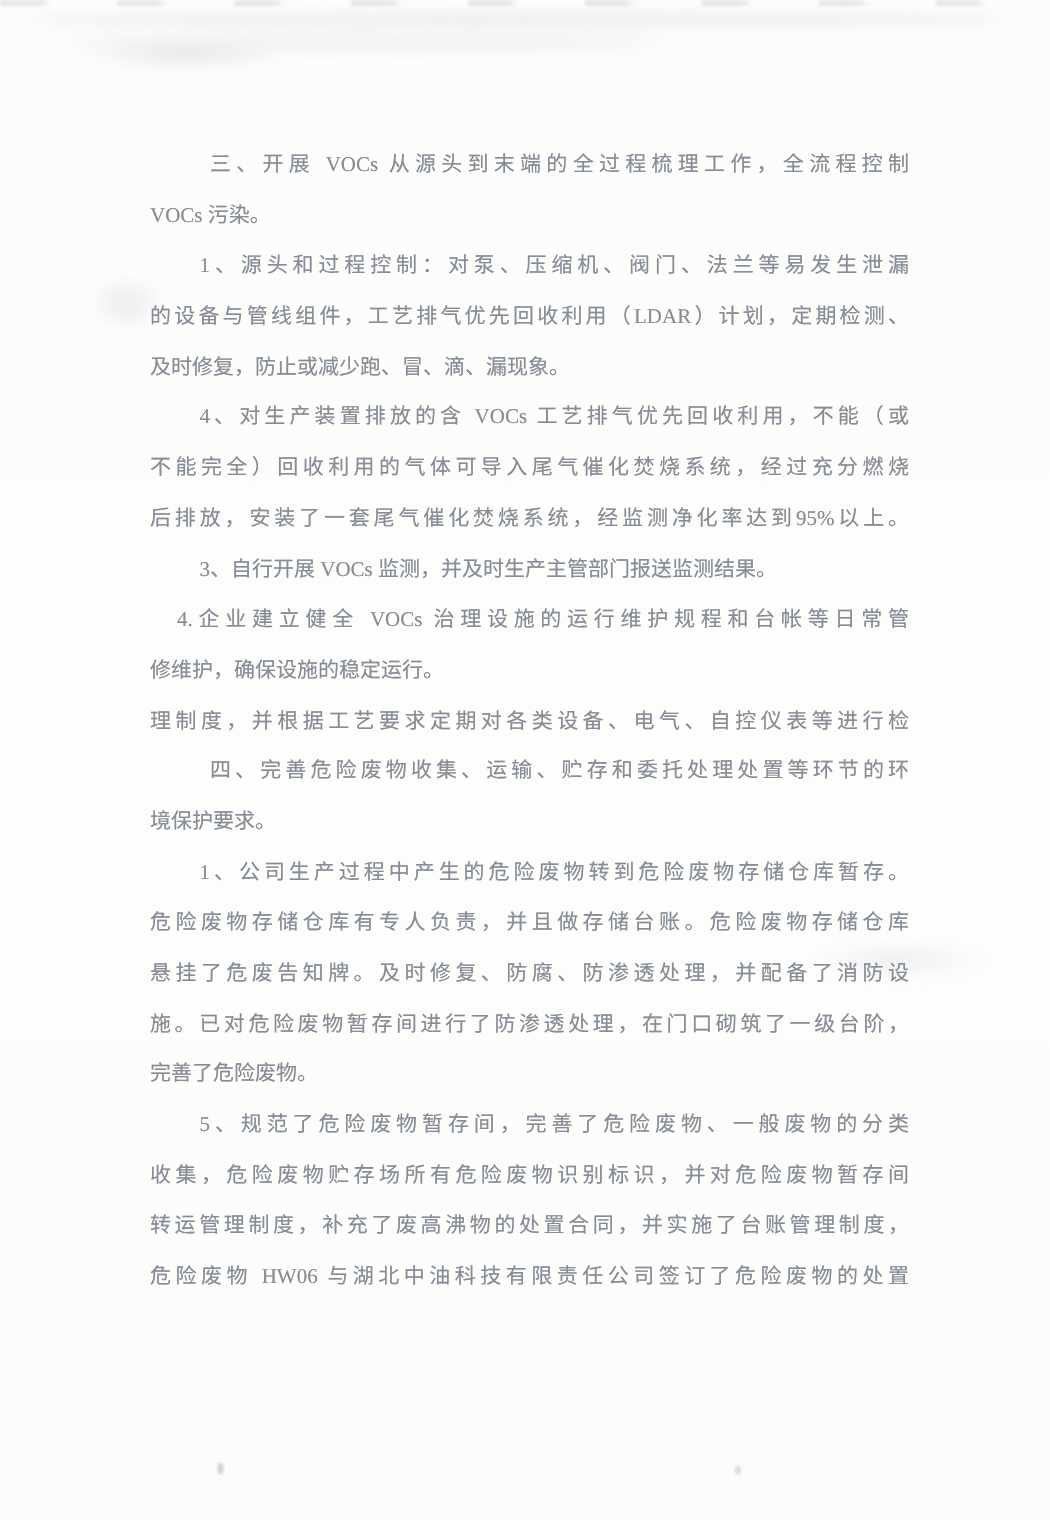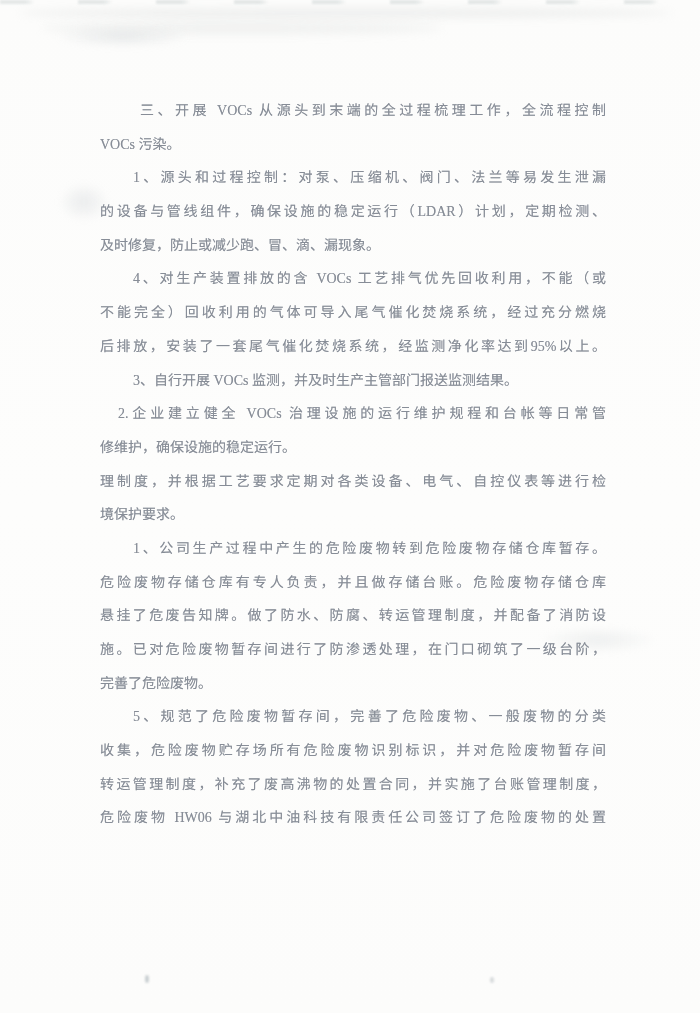--- a/index.html
+++ b/index.html
@@ -81,48 +81,49 @@
 
   <div class="text-block">
 
     <div class="para">
       <div class="ln i40">三、开展 VOCs 从源头到末端的全过程梳理工作，全流程控制</div>
       <div class="ln end">VOCs 污染。</div>
     </div>
 
     <div class="para">
       <div class="ln i33">1、源头和过程控制：对泵、压缩机、阀门、法兰等易发生泄漏</div>
-      <div class="ln">的设备与管线组件，确保设施的稳定运行（LDAR）计划，定期检测、</div>
+      <div class="ln">的设备与管线组件，工艺排气优先回收利用（LDAR）计划，定期检测、</div>
       <div class="ln end">及时修复，防止或减少跑、冒、滴、漏现象。</div>
     </div>
 
     <div class="para">
       <div class="ln i33">4、对生产装置排放的含 VOCs 工艺排气优先回收利用，不能（或</div>
       <div class="ln">不能完全）回收利用的气体可导入尾气催化焚烧系统，经过充分燃烧</div>
       <div class="ln">后排放，安装了一套尾气催化焚烧系统，经监测净化率达到95%以上。</div>
     </div>
 
     <div class="para">
       <div class="ln i33 end">3、自行开展 VOCs 监测，并及时生产主管部门报送监测结果。</div>
     </div>
 
     <div class="para">
-      <div class="ln i18">2.企业建立健全 VOCs 治理设施的运行维护规程和台帐等日常管</div>
+      <div class="ln i18">4.企业建立健全 VOCs 治理设施的运行维护规程和台帐等日常管</div>
       <div class="ln end">修维护，确保设施的稳定运行。</div>
       <div class="ln">理制度，并根据工艺要求定期对各类设备、电气、自控仪表等进行检</div>
     </div>
 
     <div class="para">
+      <div class="ln i40">四、完善危险废物收集、运输、贮存和委托处理处置等环节的环</div>
       <div class="ln end">境保护要求。</div>
     </div>
 
     <div class="para">
       <div class="ln i33">1、公司生产过程中产生的危险废物转到危险废物存储仓库暂存。</div>
       <div class="ln">危险废物存储仓库有专人负责，并且做存储台账。危险废物存储仓库</div>
-      <div class="ln">悬挂了危废告知牌。做了防水、防腐、转运管理制度，并配备了消防设</div>
+      <div class="ln">悬挂了危废告知牌。及时修复、防腐、防渗透处理，并配备了消防设</div>
       <div class="ln">施。已对危险废物暂存间进行了防渗透处理，在门口砌筑了一级台阶，</div>
       <div class="ln end">完善了危险废物。</div>
     </div>
 
     <div class="para">
       <div class="ln i33">5、规范了危险废物暂存间，完善了危险废物、一般废物的分类</div>
       <div class="ln">收集，危险废物贮存场所有危险废物识别标识，并对危险废物暂存间</div>
       <div class="ln">转运管理制度，补充了废高沸物的处置合同，并实施了台账管理制度，</div>
       <div class="ln">危险废物 HW06 与湖北中油科技有限责任公司签订了危险废物的处置</div>
     </div>

